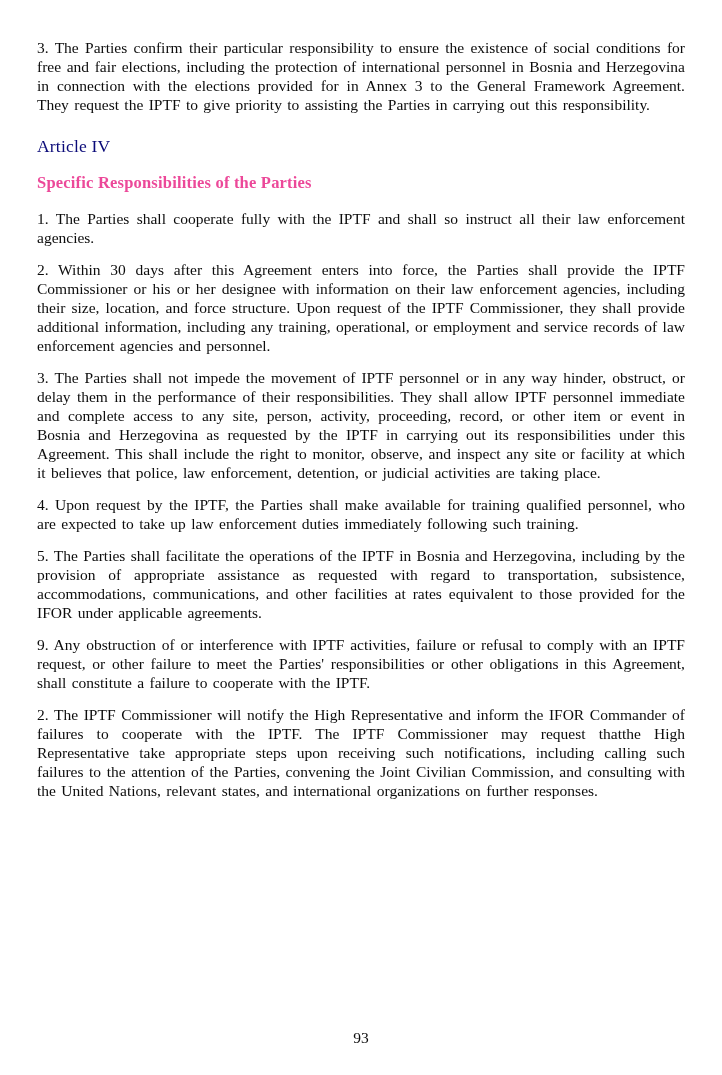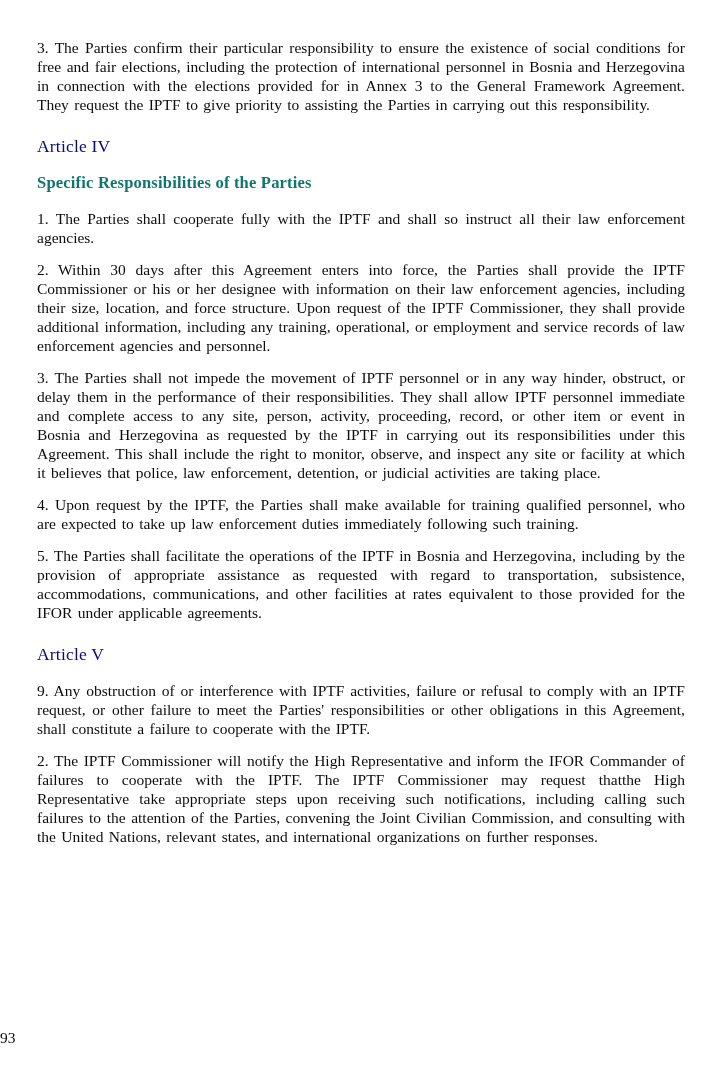--- a/index.html
+++ b/index.html
@@ -34,29 +34,30 @@
   .article-title {
     font-size: 17.5px;
     font-weight: normal;
     color: #0a0a78;
     margin: 22px 0 16px 0;
     letter-spacing: 0.2px;
   }
   .section-title {
     font-size: 16.5px;
     font-weight: bold;
-    color: #0f766e;
+    color: #ec4899;
     margin: 0 0 16px 0;
     letter-spacing: 0.2px;
   }
   .page-number {
     position: absolute;
     bottom: 28px;
     left: 0;
     width: 722px;
+    text-align: center;
     font-size: 15.5px;
     color: #0c0c0c;
   }
 </style>
 </head>
 <body>
 
 <div class="page">
 
   <p class="body-par">3.  The  Parties   confirm  their  particular  responsibility  to  ensure  the  existence  of  social conditions  for  free  and  fair  elections,   including the protection of international personnel in Bosnia  and  Herzegovina  in  connection  with  the  elections  provided  for  in Annex 3 to the General  Framework Agreement. They request the IPTF to give priority to assisting the Parties in carrying out this responsibility.</p>
@@ -68,21 +69,20 @@
   <p class="body-par">1.   The   Parties    shall  cooperate  fully  with  the  IPTF  and  shall  so  instruct  all  their  law enforcement agencies.</p>
 
   <p class="body-par">2.  Within  30  days  after  this  Agreement enters into force, the Parties shall provide the IPTF Commissioner  or  his  or  her  designee  with   information on their law enforcement agencies, including  their  size,   location,   and   force structure. Upon request of the IPTF Commissioner, they  shall   provide additional information, including any training, operational, or employment and service records of law enforcement agencies and personnel.</p>
 
   <p class="body-par">3.  The  Parties  shall  not  impede  the  movement  of  IPTF  personnel  or  in any way hinder, obstruct,  or  delay  them  in  the  performance  of their responsibilities. They shall allow IPTF personnel  immediate   and complete access to any site, person, activity, proceeding, record, or other  item  or  event  in  Bosnia  and Herzegovina as requested by the IPTF in carrying out its responsibilities  under  this  Agreement.  This  shall   include the right to monitor, observe, and inspect  any  site  or  facility  at  which  it   believes that police, law enforcement, detention, or judicial activities are taking place.</p>
 
   <p class="body-par">4.  Upon request by the IPTF, the Parties shall make available for training qualified personnel, who are expected to take up law enforcement duties immediately following such training.</p>
 
   <p class="body-par">5.  The Parties shall facilitate the operations of the IPTF in Bosnia and Herzegovina, including by  the  provision  of   appropriate  assistance  as  requested  with  regard  to  transportation, subsistence,  accommodations,  communications,  and  other  facilities  at  rates  equivalent  to those provided for the IFOR under applicable agreements.</p>
 
-  <h2 class="article-title">Article V</h2>
 
 
   <p class="body-par">9.  Any obstruction of or interference with IPTF activities, failure or refusal to comply with an IPTF  request,  or  other   failure to meet the Parties' responsibilities or other obligations in this Agreement, shall constitute a failure to cooperate with the IPTF.</p>
 
   <p class="body-par">2.   The    IPTF  Commissioner  will  notify  the  High  Representative  and  inform  the  IFOR Commander  of  failures  to  cooperate  with  the   IPTF.  The IPTF Commissioner may request thatthe  High  Representative  take   appropriate    steps  upon  receiving  such  notifications, including  calling  such  failures  to  the  attention  of   the Parties, convening the Joint Civilian Commission,   and   consulting  with  the  United  Nations,  relevant  states,  and  international organizations on further responses.</p>
 
   <div class="page-number">93</div>
 
 </div>
 

